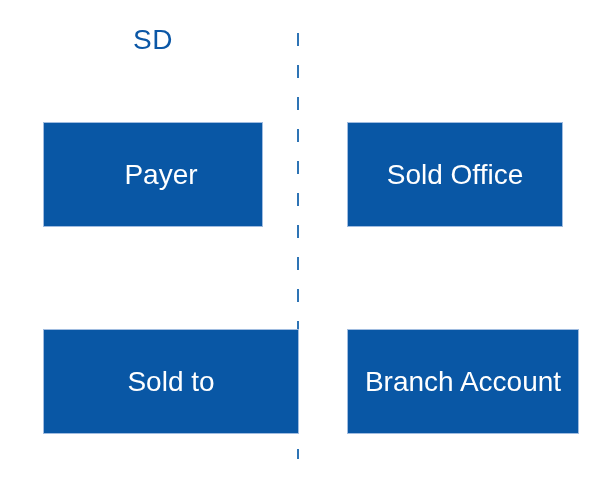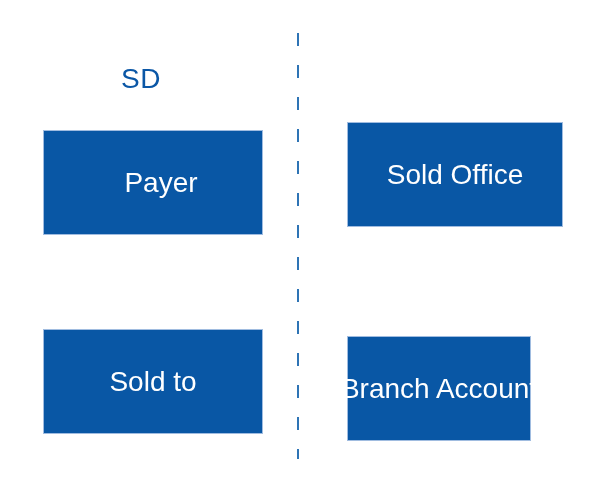--- a/index.html
+++ b/index.html
@@ -18,21 +18,21 @@
   .col-header {
     position: absolute;
     top: 24px;
     height: 32px;
     line-height: 32px;
     text-align: center;
     font-size: 28px;
     color: #0b57a6;
     letter-spacing: 0.5px;
   }
-  .col-header.sd { left: 31px;  width: 220px; margin-top: 39px; }
+  .col-header.sd { left: 43px;  width: 220px; }
   .col-header.fi { left: 347px; width: 216px; }
   .divider {
     position: absolute;
     left: 297px;
     top: 33px;
     width: 2px;
     height: 426px;
     background: repeating-linear-gradient(
       to bottom,
       #2e74b5 0px,
@@ -46,24 +46,24 @@
     background: #0957a5;
     border: 1px solid #a0bce0;
     box-sizing: border-box;
     display: flex;
     align-items: center;
     justify-content: center;
     color: #ffffff;
     font-size: 28px;
     white-space: nowrap;
   }
-  .node.payer          { left: 43px;  top: 130px; width: 220px; height: 105px; padding-left: 16px; }
+  .node.payer          { left: 43px;  top: 122px; width: 220px; height: 105px; padding-left: 16px; }
   .node.head-office    { left: 347px; top: 122px; width: 216px; height: 105px; }
-  .node.sold-to        { left: 43px;  top: 329px; width: 220px; height: 105px; }
-  .node.branch-account { left: 347px; top: 336px; width: 184px; height: 105px; }
+  .node.sold-to        { left: 43px;  top: 329px; width: 256px; height: 105px; }
+  .node.branch-account { left: 347px; top: 329px; width: 232px; height: 105px; }
 </style>
 </head>
 <body>
 
 <div class="canvas">
 
   <div class="col-header sd">SD</div>
 
 
   <div class="divider"></div>

